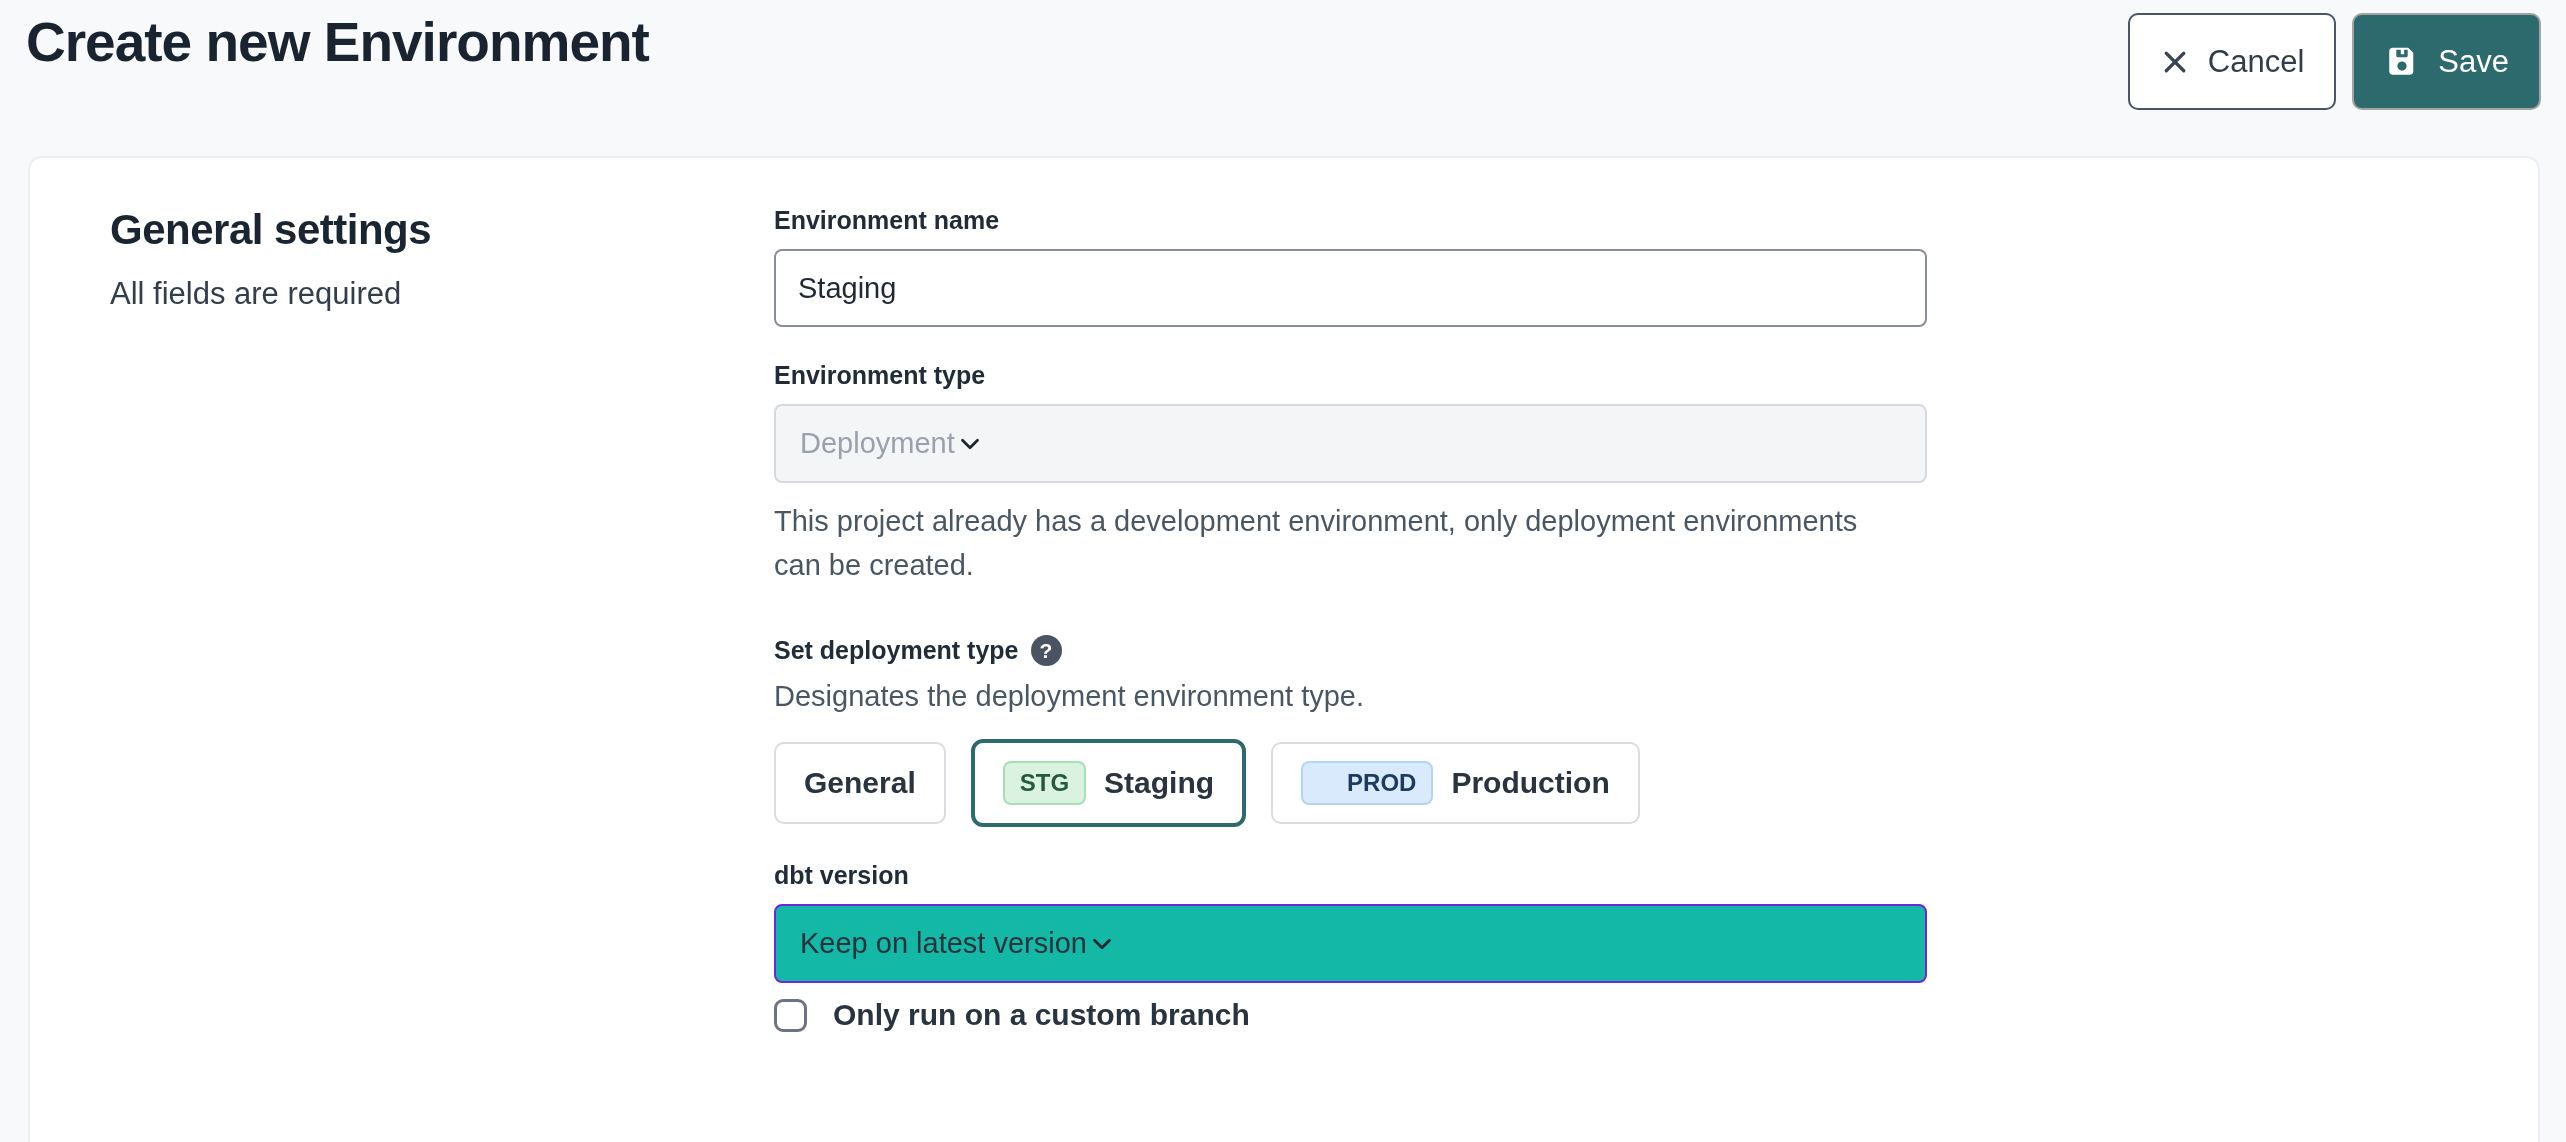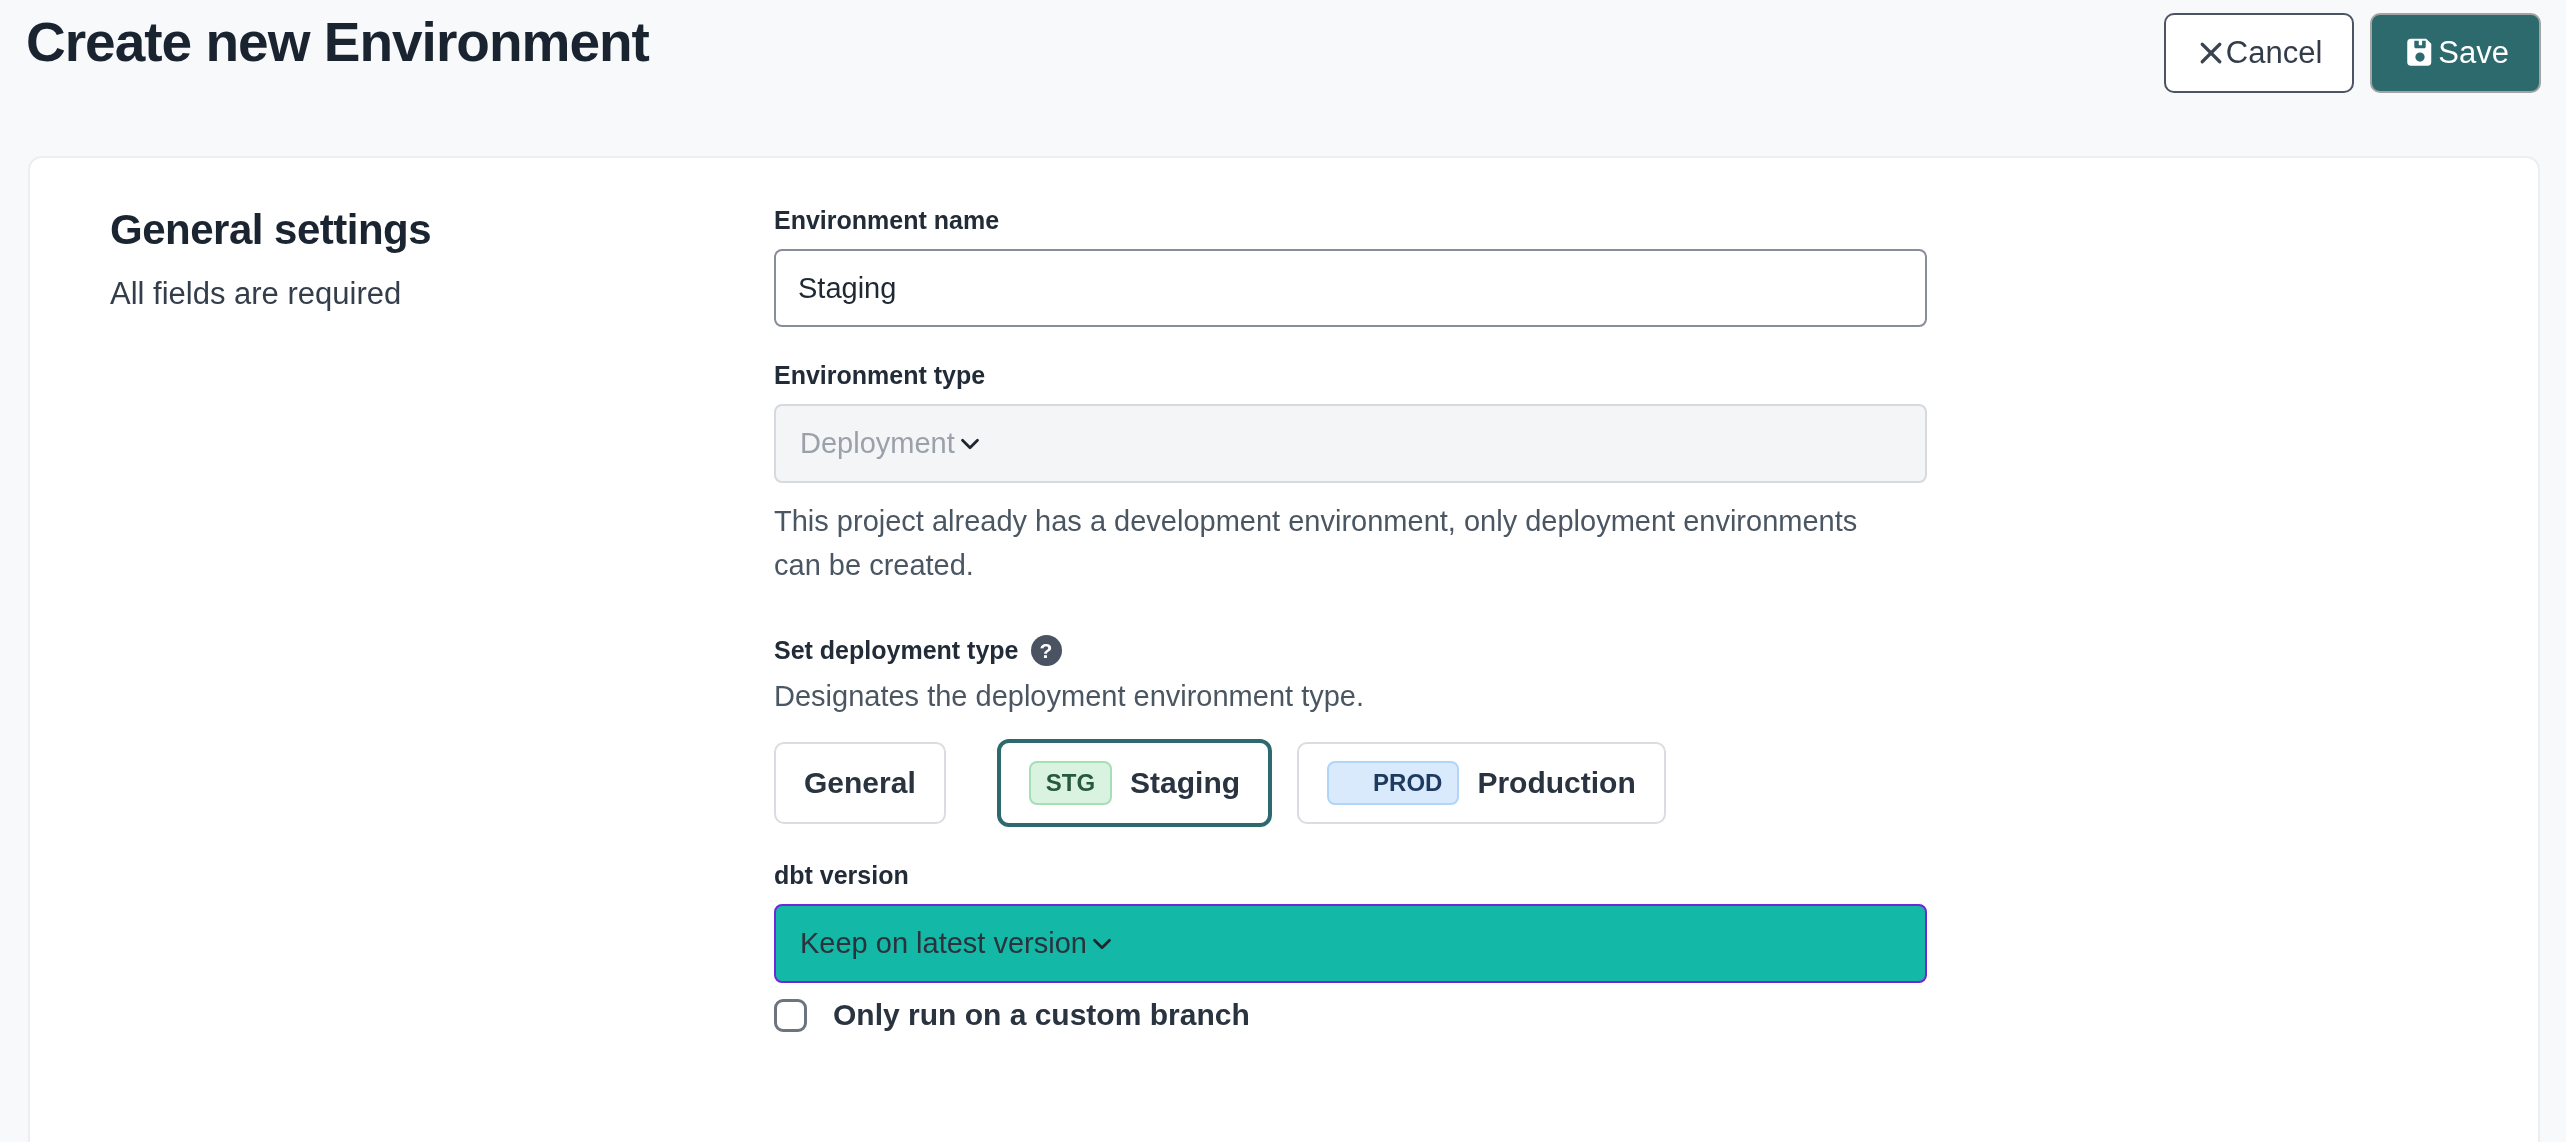--- a/index.html
+++ b/index.html
@@ -16,21 +16,21 @@
   .page-title {
     position:absolute; left:26px; top:10px;
     font-size:55px; font-weight:700; letter-spacing:-1px; color:#1a2430;
   }
   .header-actions {
     position:absolute; right:25px; top:13px;
     display:flex; gap:16px; align-items:center;
   }
   .btn {
     display:inline-flex; align-items:center; justify-content:center;
-    height:80px; border-radius:10px; cursor:pointer;
+    gap:18px; height:97px; border-radius:10px; cursor:pointer;
     font-size:31px; font-family:inherit;
   }
   .btn-cancel {
     background:#ffffff; border:2px solid #4b5462; color:#333d4a;
     padding:0 30px; font-weight:400;
   }
   .btn-save {
     background:#2d6a6e; border:2px solid #a3a3a3; color:#ffffff;
     padding:0 30px; font-weight:400;
   }
@@ -83,21 +83,21 @@
     display:inline-flex; align-items:center; justify-content:center;
   }
 
   .segment-row { margin-top:26px; display:flex; gap:25px; align-items:center; }
   .segment {
     display:inline-flex; align-items:center; gap:18px;
     height:82px; padding:0 28px; background:#fff;
     border:2px solid #d9dce0; border-radius:10px; cursor:pointer;
     font-size:30px; font-weight:700; color:#2a3340;
   }
-  .segment.selected { border:4px solid #2d6a6e; border-radius:12px; height:88px;margin-left:26px; }
+  .segment.selected { border:4px solid #2d6a6e; border-radius:12px; height:88px; }
   .badge {
     font-size:24px; font-weight:700; padding:8px 15px; border-radius:8px; line-height:1;
   }
   .badge-stg { background:#d9f3e0; border:2px solid #a4dfb6; color:#27593b; }
   .badge-prod { background:#d8eafb; border:2px solid #b1d5f6; color:#1e3a5f;padding-left:44px; }
 
   .group-dbt-version { margin-top:34px; }
 
   .checkbox-row { margin-top:15px; display:flex; align-items:center; gap:26px; cursor:pointer; }
   .checkbox {

